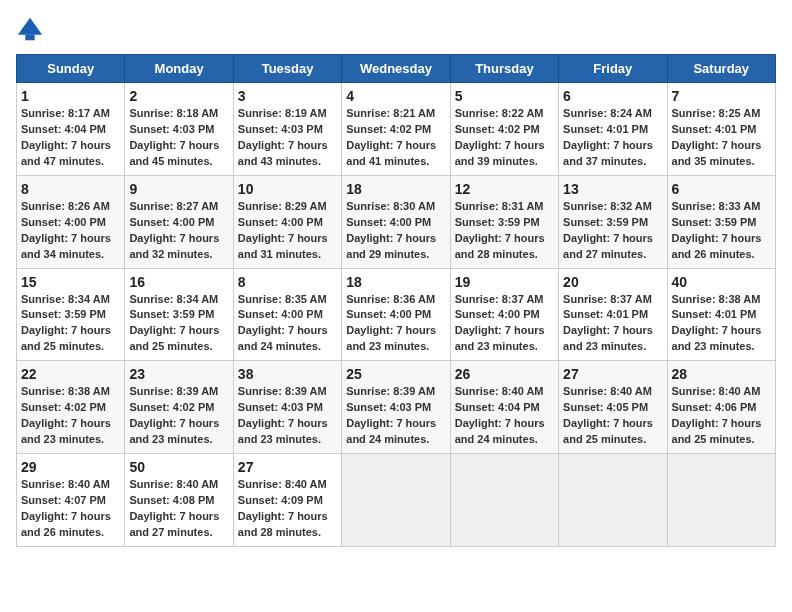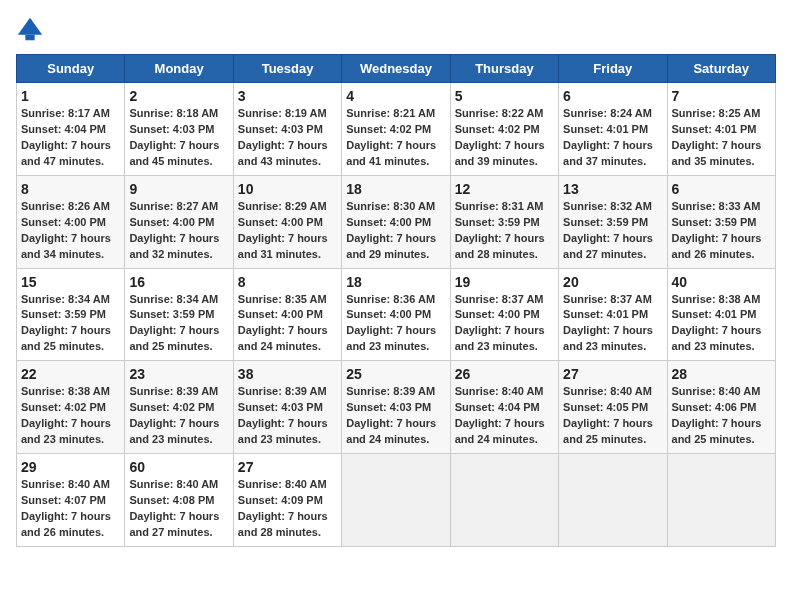--- a/index.html
+++ b/index.html
@@ -238,21 +238,21 @@
         <span class="day-number">28</span>
         <span class="day-detail">Sunrise: 8:40 AM<br>Sunset: 4:06 PM<br>Daylight: 7 hours and 25 minutes.</span>
       </td>
       </tr>
       <tr>
         <td>
         <span class="day-number">29</span>
         <span class="day-detail">Sunrise: 8:40 AM<br>Sunset: 4:07 PM<br>Daylight: 7 hours and 26 minutes.</span>
       </td>
         <td>
-        <span class="day-number">60</span>
+        <span class="day-number">50</span>
         <span class="day-detail">Sunrise: 8:40 AM<br>Sunset: 4:08 PM<br>Daylight: 7 hours and 27 minutes.</span>
       </td>
         <td>
         <span class="day-number">27</span>
         <span class="day-detail">Sunrise: 8:40 AM<br>Sunset: 4:09 PM<br>Daylight: 7 hours and 28 minutes.</span>
       </td>
         <td class="empty-cell"></td>
         <td class="empty-cell"></td>
         <td class="empty-cell"></td>
         <td class="empty-cell"></td>

